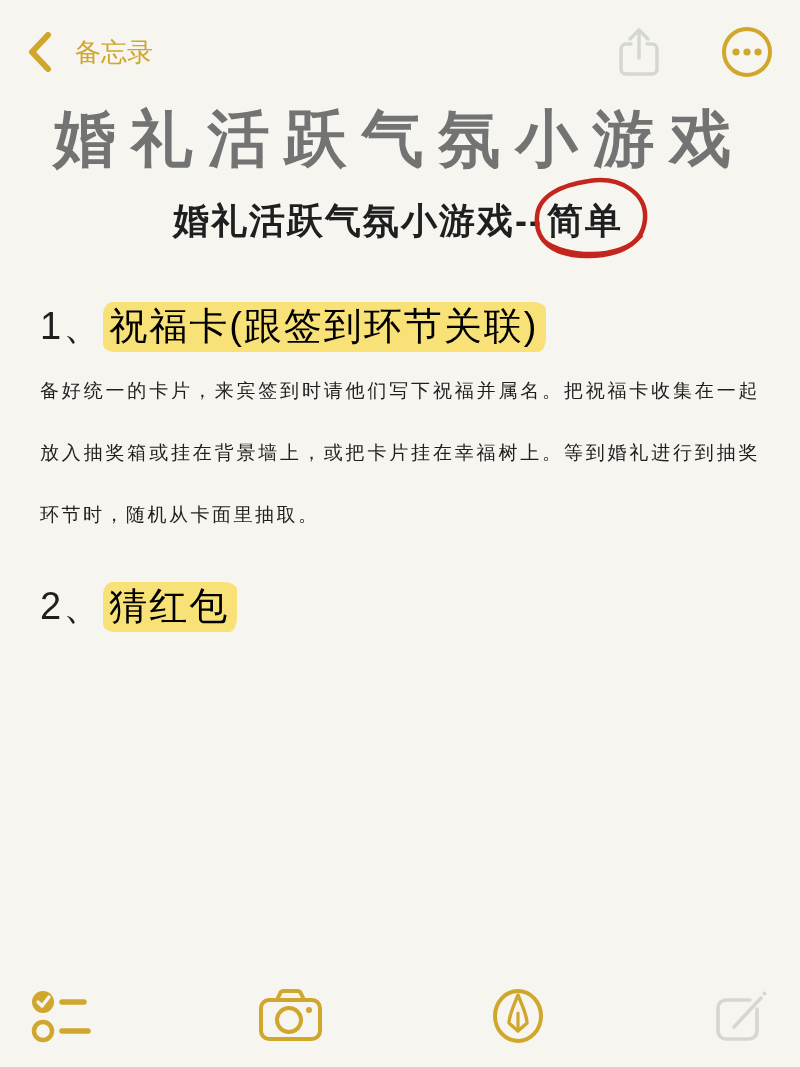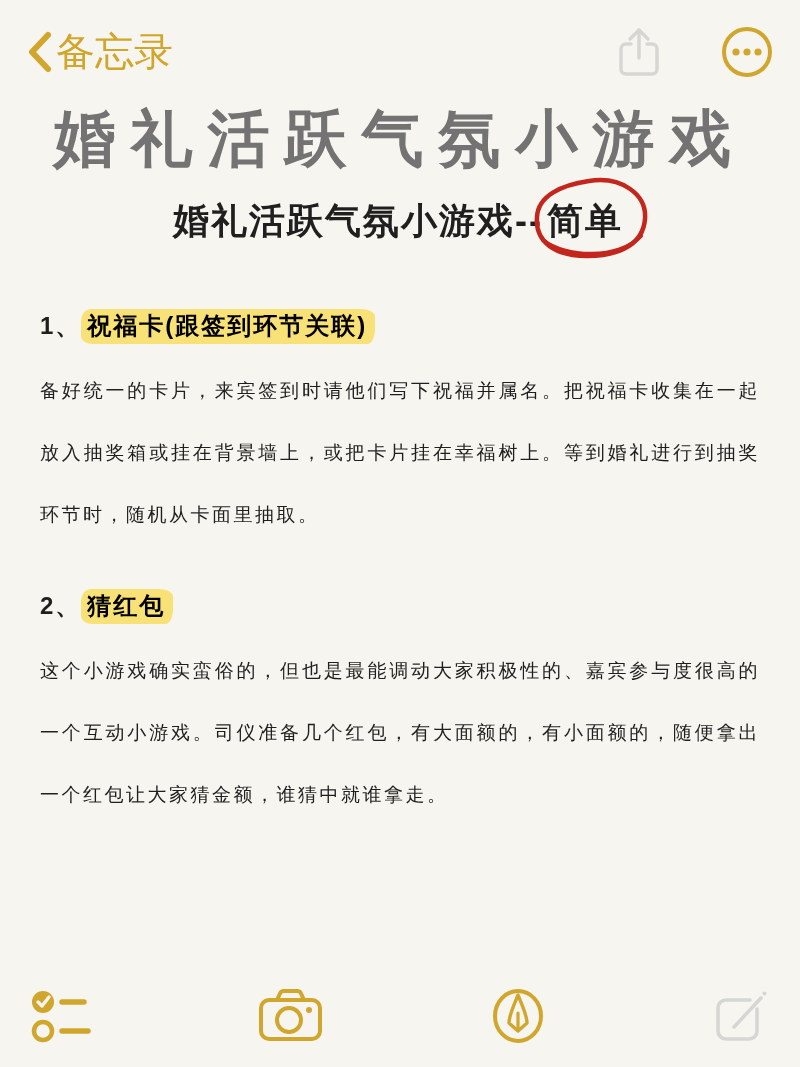--- a/index.html
+++ b/index.html
@@ -10,22 +10,22 @@
     color: #1F1F1F;
     position: relative;
   }
 
   
   .nav {
     position: absolute; top: 24px; left: 0; right: 0; height: 56px;
     display: flex; align-items: center; padding: 0 26px;
   }
   .back-btn {
-    display: flex; align-items: center; gap: 4px;
-    color: #D1A62C; font-size: 39px; font-weight: 500; cursor: pointer;
+    display: flex; align-items: center; gap: 23px;
+    color: #D1A62C; font-size: 26px; font-weight: 500; cursor: pointer;
   }
   .nav-spacer { flex: 1; }
   .nav-icons { display: flex; align-items: center; gap: 58px; }
   .icon-btn { cursor: pointer; display: flex; align-items: center; justify-content: center; }
 
   
   .note-content { padding: 0 40px; }
   .note-title {
     margin-top: 96px;
     text-align: center;
@@ -46,21 +46,21 @@
   }
   .circled { position: relative; display: inline-block; padding: 0 4px; }
   .circle-svg {
     position: absolute; left: -16px; top: -22px;
     width: 126px; height: 90px; pointer-events: none;
   }
 
   .section-1 { margin-top: 58px; }
   .section-2 { margin-top: 38px; }
   .section-heading {
-    font-size: 24px; font-weight: 700; line-height: 44px; letter-spacing: 2px;
+    font-size: 38px; font-weight: 400; line-height: 44px; letter-spacing: 2px;
   }
   .hl {
     background: #F8E176;
     padding: 3px 8px 5px 6px;
     border-radius: 10px 14px 8px 12px / 12px 8px 14px 8px;
   }
   .section-body {
     margin-top: 12px;
     font-size: 19px;
     font-weight: 500;
@@ -123,21 +123,20 @@
     <div class="section-heading">
       <span>1、</span><mark class="hl">祝福卡(跟签到环节关联)</mark>
     </div>
     <p class="section-body">备好统一的卡片，来宾签到时请他们写下祝福并属名。把祝福卡收集在一起放入抽奖箱或挂在背景墙上，或把卡片挂在幸福树上。等到婚礼进行到抽奖环节时，随机从卡面里抽取。</p>
   </div>
 
   <div class="section-2">
     <div class="section-heading">
       <span>2、</span><mark class="hl">猜红包</mark>
     </div>
-    <p class="section-body">这个小游戏确实蛮俗的，但也是最能调动大家积极性的、嘉宾参与度很高的一个互动小游戏。司仪准备几个红包，有大面额的，有小面额的，随便拿出一个红包让大家猜金额，谁猜中就谁拿走。</p>
   </div>
 </div>
 
 <div class="toolbar">
   <div class="icon-btn">
     <svg width="62" height="58" viewBox="0 0 62 58">
       <circle cx="13" cy="15" r="11" fill="#D1A62C"></circle>
       <path d="M8,15 L12,19 L19,10" fill="none" stroke="#F7F5F0" stroke-width="3.4" stroke-linecap="round" stroke-linejoin="round"></path>
       <path d="M32,15 H54" stroke="#D1A62C" stroke-width="5.5" stroke-linecap="round"></path>
       <circle cx="13" cy="44" r="9" fill="none" stroke="#D1A62C" stroke-width="4.5"></circle>

